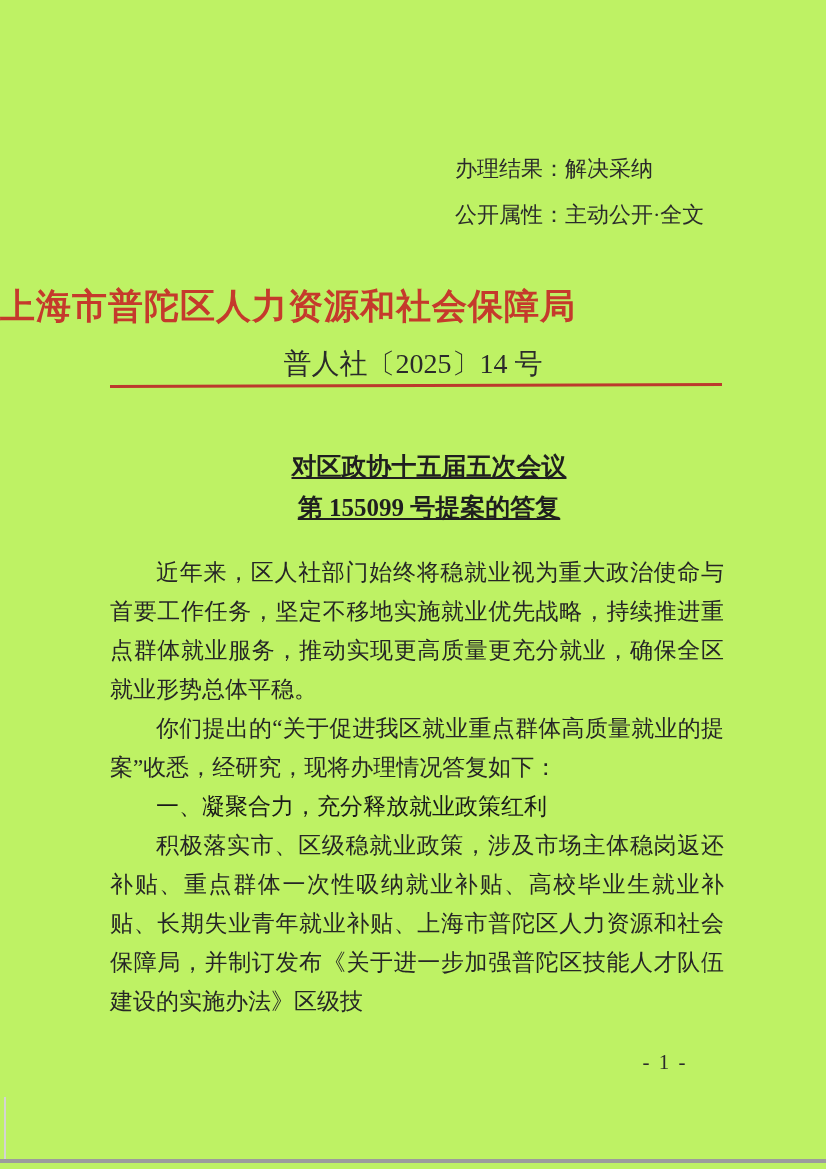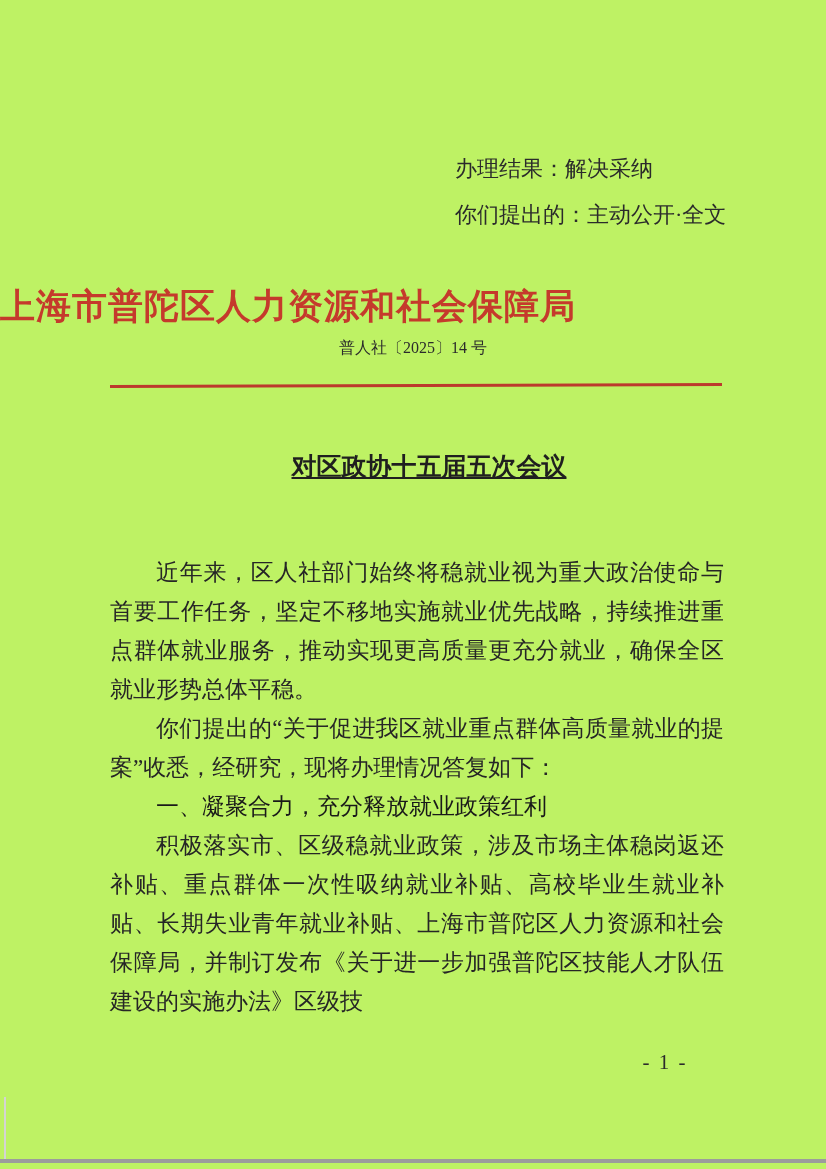--- a/index.html
+++ b/index.html
@@ -37,25 +37,25 @@
     margin: 0;
     text-align: left;
     font-size: 35px;
     font-weight: bold;
     letter-spacing: 1px;
     color: #c53a2c;
     font-family: "Liberation Serif", serif;
   }
   .doc-number {
     position: absolute;
-    top: 338px;
+    top: 345px;
     left: 0;
     width: 100%;
     text-align: center;
-    font-size: 16px;
+    font-size: 28px;
     color: #2b2b2b;
   }
   .red-rule {
     position: absolute;
     top: 384px;
     left: 110px;
     width: 612px;
     height: 3px;
     background: #bc3a2d;
     transform: rotate(-0.2deg);
@@ -133,31 +133,32 @@
     background: #d4d4d4;
   }
 </style>
 </head>
 <body>
 
 <div class="page">
 
   <div class="meta-block">
     <div>办理结果：解决采纳</div>
-    <div>你们提出的：主动公开·全文</div>
+    <div>公开属性：主动公开·全文</div>
   </div>
 
   <h1 class="agency-name">上海市普陀区人力资源和社会保障局</h1>
 
   <div class="doc-number">普人社〔2025〕14 号</div>
 
   <div class="red-rule"></div>
 
   <h2 class="doc-title">
     <span>对区政协十五届五次会议</span><br>
+    <span>第 155099 号提案的答复</span>
   </h2>
 
   <div class="body-text">
     <p class="para">近年来，区人社部门始终将稳就业视为重大政治使命与首要工作任务，坚定不移地实施就业优先战略，持续推进重点群体就业服务，推动实现更高质量更充分就业，确保全区就业形势总体平稳。</p>
     <p class="para">你们提出的“关于促进我区就业重点群体高质量就业的提案”收悉，经研究，现将办理情况答复如下：</p>
     <p class="heading-para">一、凝聚合力，充分释放就业政策红利</p>
     <p class="para">积极落实市、区级稳就业政策，涉及市场主体稳岗返还补贴、重点群体一次性吸纳就业补贴、高校毕业生就业补贴、长期失业青年就业补贴、上海市普陀区人力资源和社会保障局，并制订发布《关于进一步加强普陀区技能人才队伍建设的实施办法》区级技</p>
   </div>
 
   <div class="page-number">- 1 -</div>

